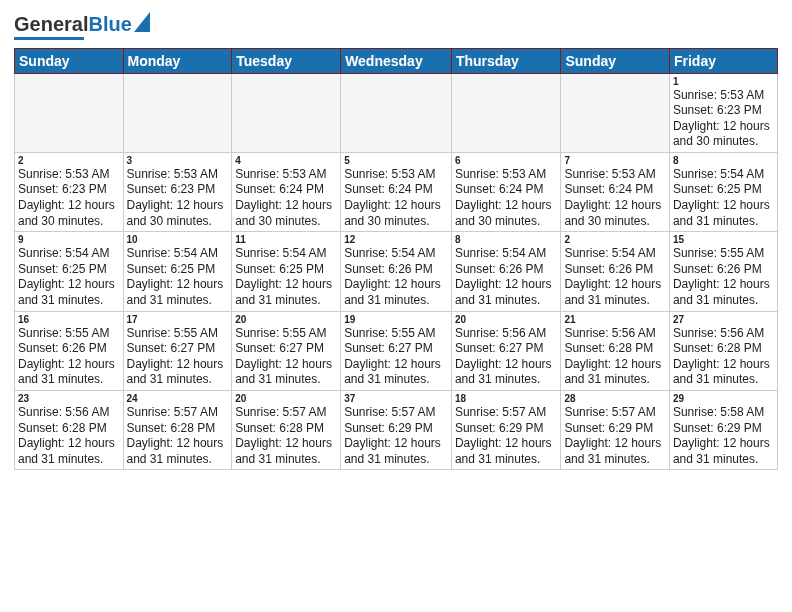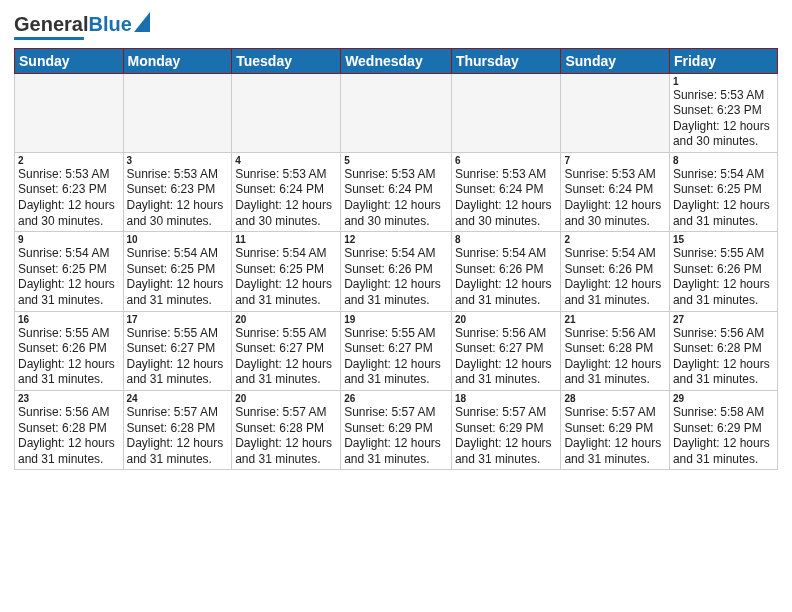--- a/index.html
+++ b/index.html
@@ -232,21 +232,21 @@
           </td>
           <td>
             <span class="day-num">24</span>
             <div class="info">Sunrise: 5:57 AM<br>Sunset: 6:28 PM<br>Daylight: 12 hours and 31 minutes.</div>
           </td>
           <td>
             <span class="day-num">20</span>
             <div class="info">Sunrise: 5:57 AM<br>Sunset: 6:28 PM<br>Daylight: 12 hours and 31 minutes.</div>
           </td>
           <td>
-            <span class="day-num">26</span>
+            <span class="day-num">37</span>
             <div class="info">Sunrise: 5:57 AM<br>Sunset: 6:29 PM<br>Daylight: 12 hours and 31 minutes.</div>
           </td>
           <td>
             <span class="day-num">18</span>
             <div class="info">Sunrise: 5:57 AM<br>Sunset: 6:29 PM<br>Daylight: 12 hours and 31 minutes.</div>
           </td>
           <td>
             <span class="day-num">28</span>
             <div class="info">Sunrise: 5:57 AM<br>Sunset: 6:29 PM<br>Daylight: 12 hours and 31 minutes.</div>
           </td>

